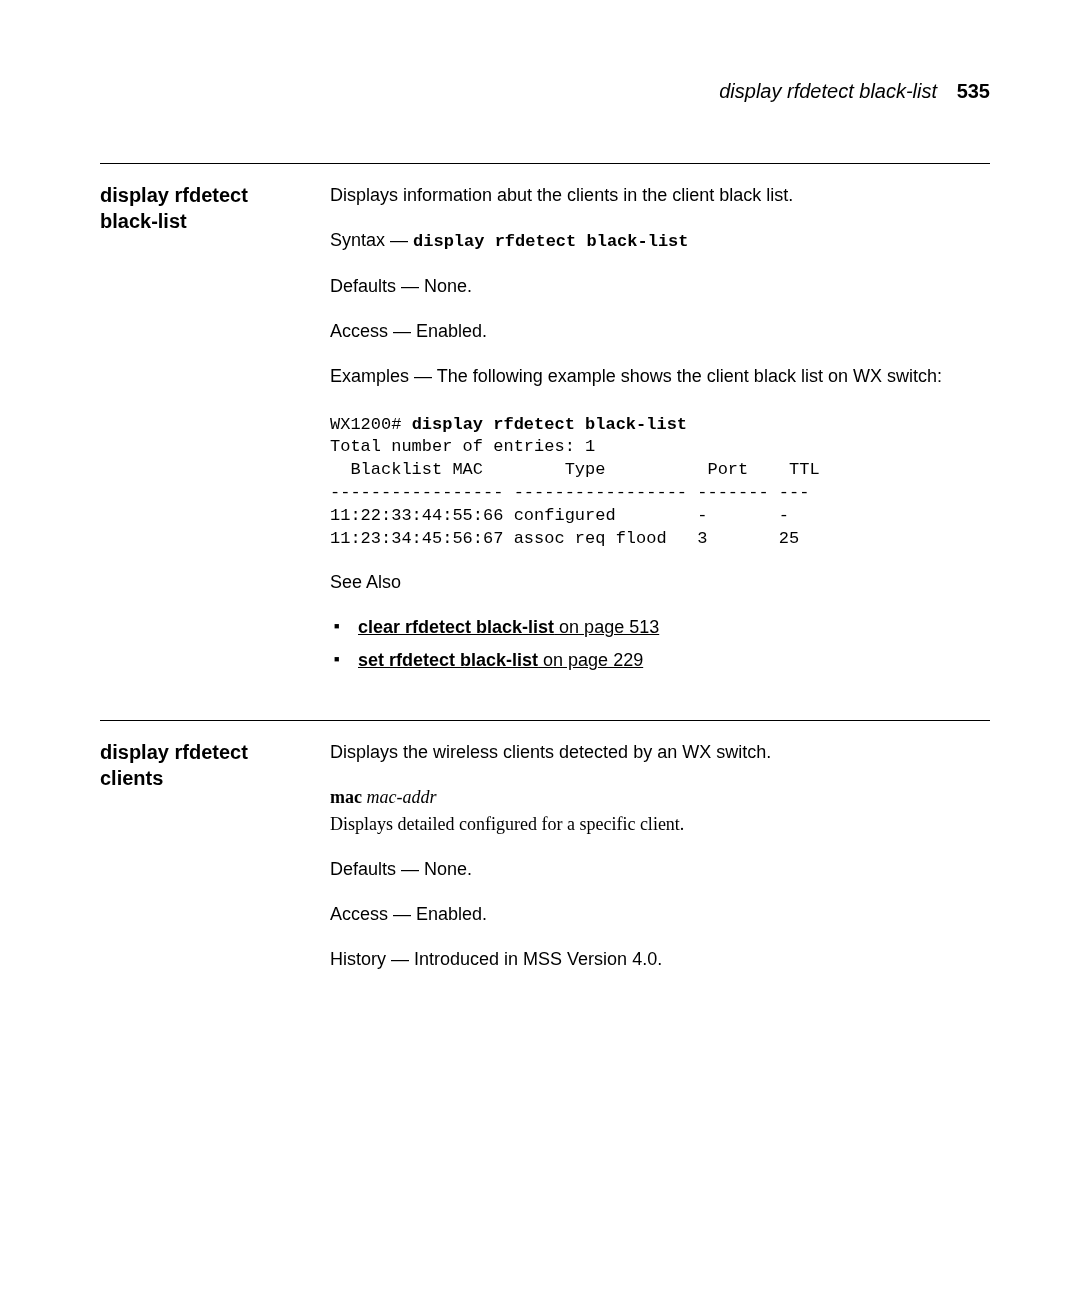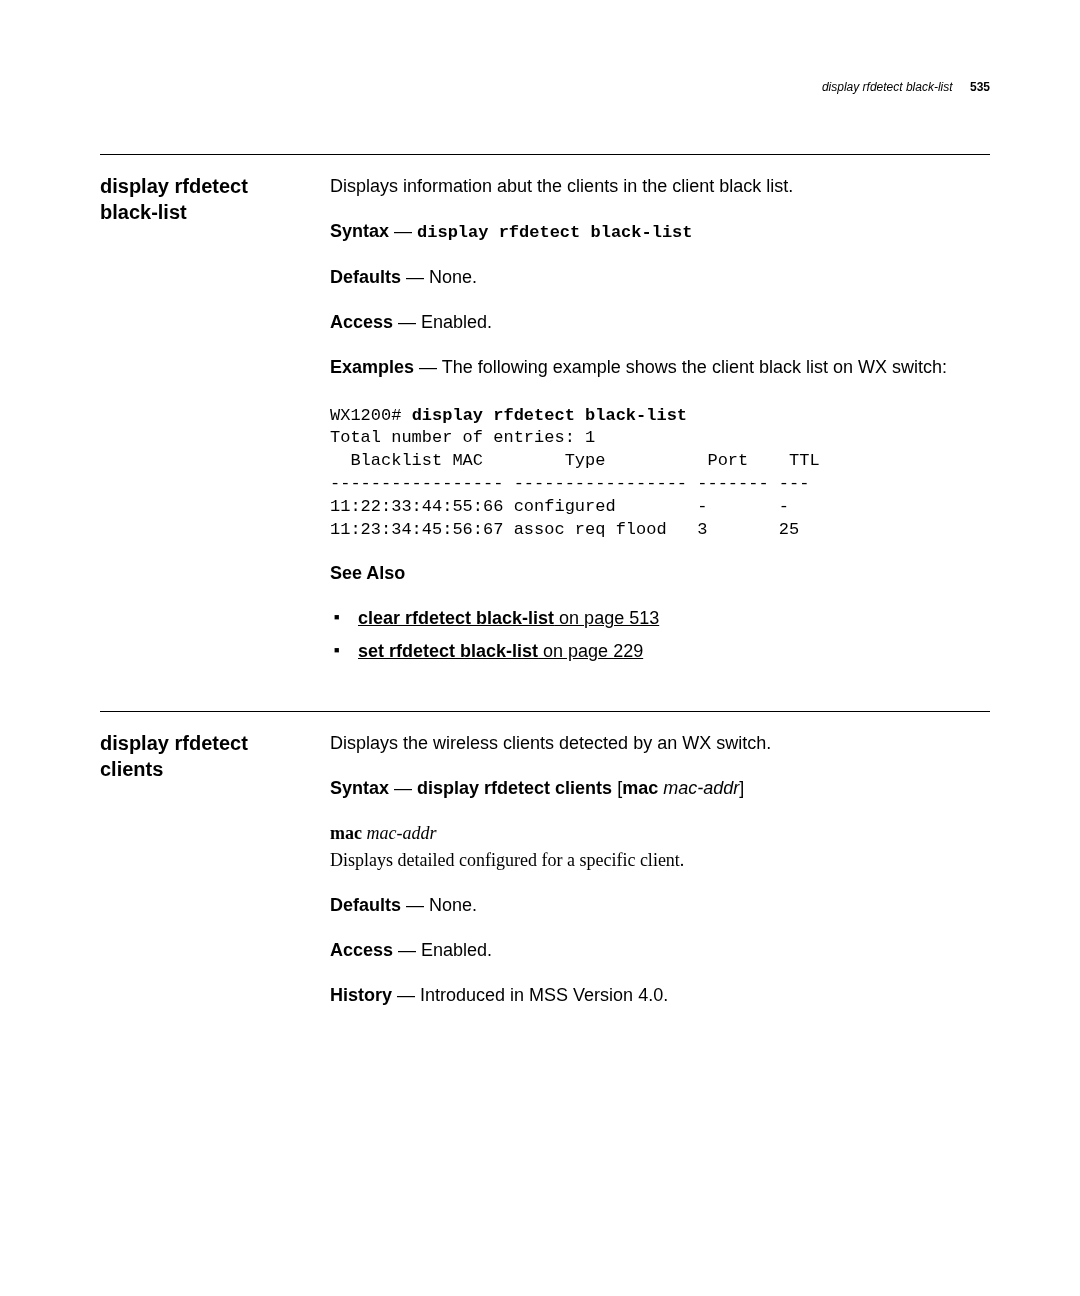--- a/index.html
+++ b/index.html
@@ -7,21 +7,21 @@
     width: 1080px;
     height: 1296px;
     background: #fff;
     font-family: Arial, Helvetica, sans-serif;
     color: #000;
     padding: 80px 90px 80px 100px;
     position: relative;
   }
   .header {
     text-align: right;
-    font-size: 12px;
+    font-size: 20px;
     margin-bottom: 60px;
   }
   .header .title { font-style: italic; }
   .header .pagenum { font-weight: bold; margin-left: 14px; }
   .section {
     border-top: 1px solid #000;
     padding-top: 18px;
     margin-bottom: 40px;
     display: flex;
     gap: 20px;
@@ -32,21 +32,21 @@
     font-weight: bold;
     font-size: 20px;
     line-height: 1.3;
   }
   .right-col {
     flex: 1;
     font-size: 18px;
     line-height: 1.5;
   }
   .right-col .para { margin-bottom: 18px; }
-  .right-col .label { font-weight: bold; }
+  .right-col .label { font-weight: normal; }
   .mono { font-family: "Courier New", Courier, monospace; font-size: 17px; }
   pre.mono {
     white-space: pre;
     margin-bottom: 18px;
     line-height: 1.35;
     margin-top: 24px;
   }
   ul.see-also {
     list-style: none;
     padding-left: 4px;
@@ -115,23 +115,20 @@
 
   </div>
 </div>
 
 <div class="section">
   <div class="left-col">display rfdetect clients</div>
   <div class="right-col">
 
     <div class="para">Displays the wireless clients detected by an WX switch.</div>
 
-    <div class="para">
-      <span class="label">Syntax</span><span> — </span><span style="font-weight:bold;">display rfdetect clients</span><span> [</span><span style="font-weight:bold;">mac</span><span style="font-style:italic;"> mac-addr</span><span>]</span>
-    </div>
 
     <div class="para serif-param">
       <div><span style="font-weight:bold;">mac</span><span style="font-style:italic;"> mac-addr</span></div>
       <div>Displays detailed configured for a specific client.</div>
     </div>
 
     <div class="para">
       <span class="label">Defaults</span><span> — None.</span>
     </div>
 

